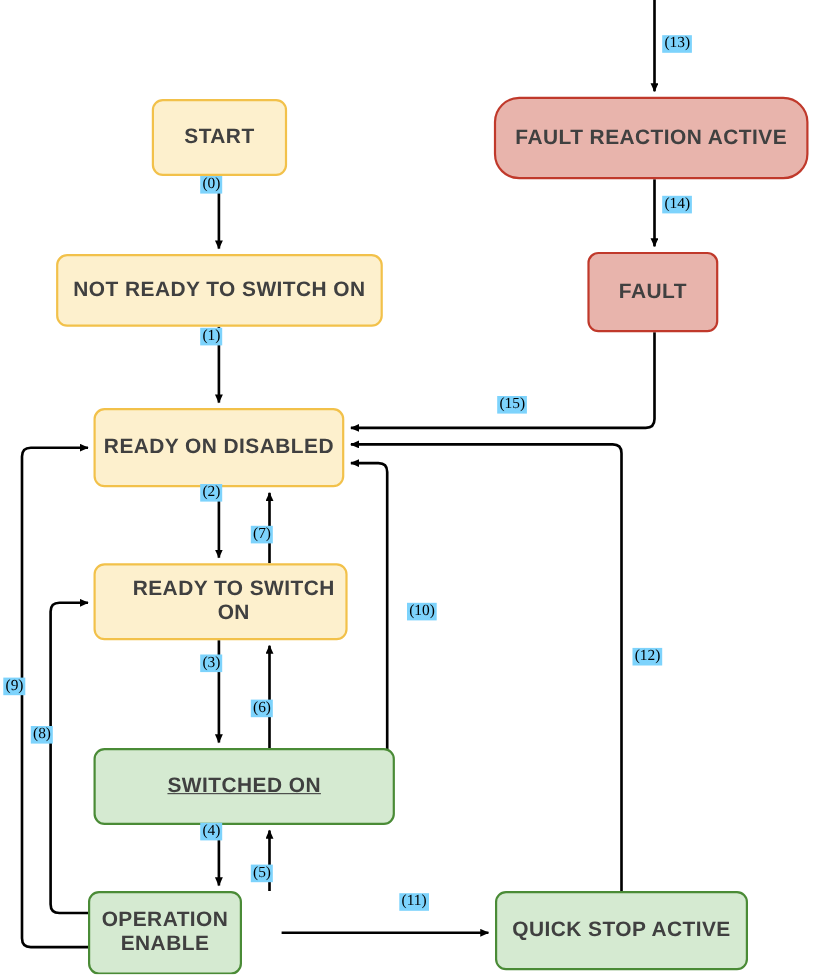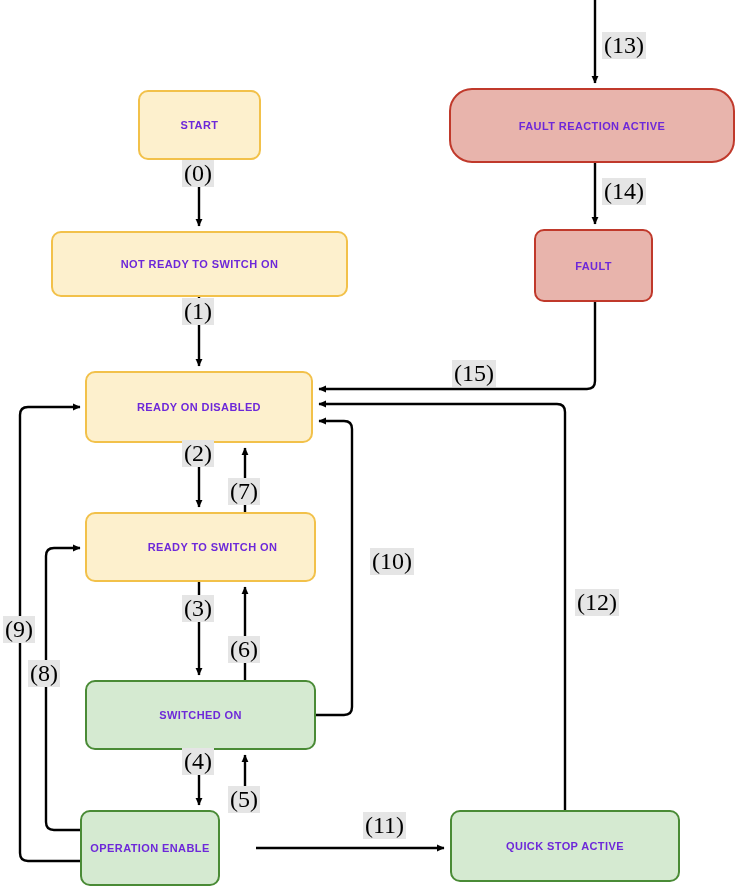--- a/index.html
+++ b/index.html
@@ -6,35 +6,35 @@
   body{width:740px;height:886px;font-family:"Liberation Sans",sans-serif;}
   #stage{position:relative;width:740px;height:886px;overflow:hidden;background:#fff;}
   svg.wires{position:absolute;left:0;top:0;width:740px;height:886px;}
   .node{
     position:absolute;
     box-sizing:border-box;
     border-radius:10px;
     display:flex;align-items:center;justify-content:center;
     text-align:center;
     font-weight:bold;
-    font-size:11px;
+    font-size:19px;
     letter-spacing:.4px;
-    color:#6d28d9;
+    color:#404040;
     z-index:3;
   }
   .node.yellow{background:#fdf0cd;border:2.5px solid #f2c14a;}
   .node.green{background:#d5ead1;border:2.5px solid #4a8b36;}
   .node.red{background:#e8b4ac;border:2.5px solid #c0392b;}
   .node .cap{pointer-events:none;}
   .elabel{
     position:absolute;
     font-family:"Liberation Serif",serif;
-    font-size:24px;
+    font-size:14px;
     color:#000;
-    background:#e5e5e5;
+    background:#7dd3fc;
     padding:0 2px;
     white-space:nowrap;
     z-index:4;
   }
 </style>
 </head>
 <body>
 
 <div id="stage">
 
@@ -89,21 +89,21 @@
   </div>
 
   <div class="node yellow" style="left:85px;top:371px;width:228px;height:72px;">
     <span class="cap">READY ON DISABLED</span>
   </div>
 
   <div class="node yellow" style="left:85px;top:512px;width:231px;height:70px;padding-left:24px;">
     <span class="cap">READY TO SWITCH ON</span>
   </div>
 
-  <div class="node green" style="left:85px;top:680px;width:231px;height:70px;">
+  <div class="node green" style="left:85px;top:680px;width:274px;height:70px;text-decoration:underline;">
     <span class="cap">SWITCHED ON</span>
   </div>
 
   <div class="node green" style="left:80px;top:810px;width:140px;height:76px;">
     <span class="cap">OPERATION ENABLE</span>
   </div>
 
   <div class="node green" style="left:450px;top:810px;width:230px;height:72px;">
     <span class="cap">QUICK STOP ACTIVE</span>
   </div>

